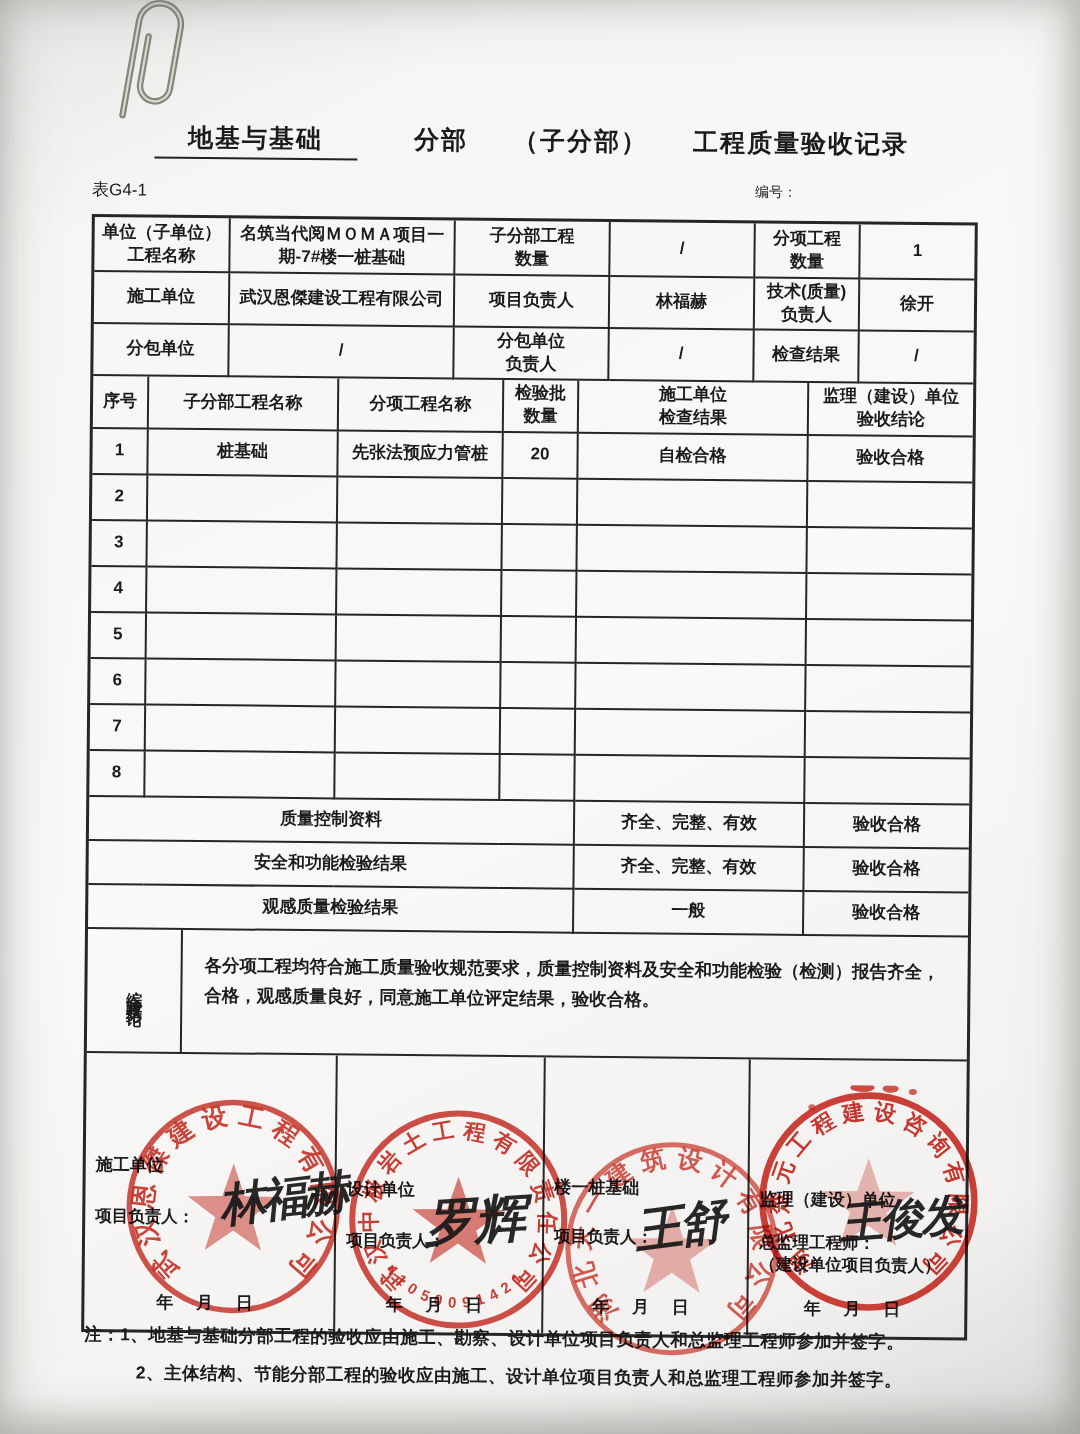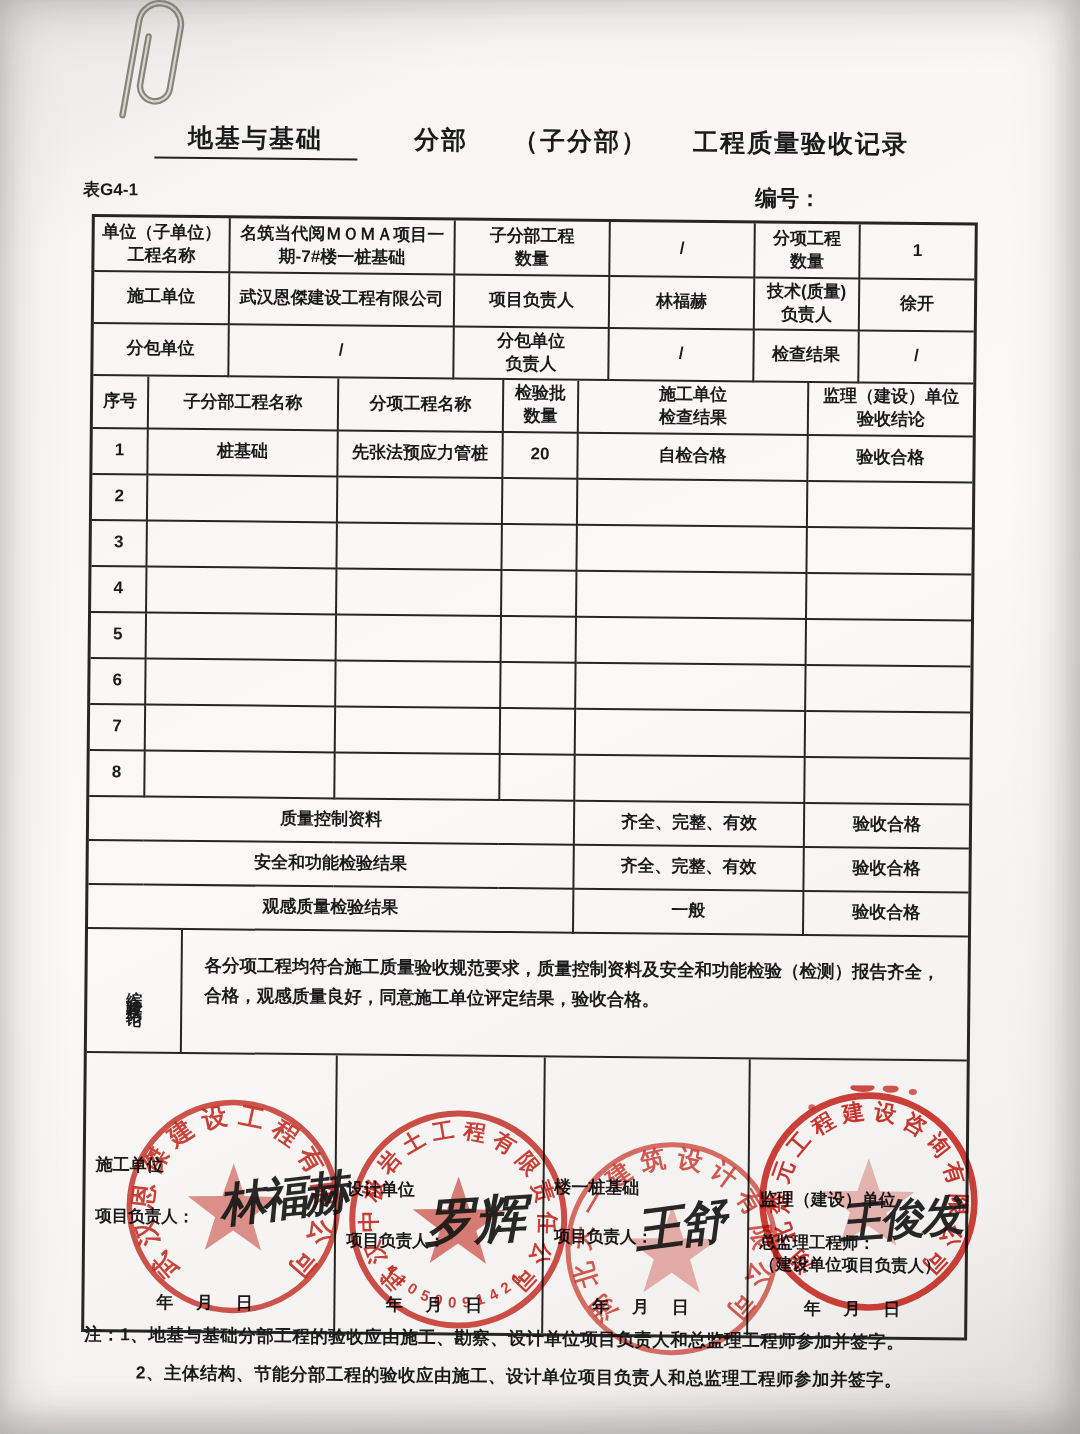--- a/index.html
+++ b/index.html
@@ -10,22 +10,22 @@
     color:#1b1b1b;position:relative;
   }
   .vignette{position:absolute;inset:0;pointer-events:none;z-index:50;
     box-shadow:inset 0 0 60px rgba(120,118,115,.35), inset -14px 0 28px rgba(150,148,145,.22), inset 0 -18px 30px rgba(130,128,125,.28);}
   .sheet{position:absolute;inset:0;transform:rotate(.55deg);transform-origin:90px 200px;}
 
   
   .title-row{position:absolute;top:120px;left:0;width:1080px;text-align:center;font-size:25px;font-weight:700;letter-spacing:2px;white-space:nowrap;}
   .title-row .seg{margin:0 18px;}
   .t-blank{border-bottom:2.5px solid #222;padding:0 34px 6px 34px;margin-right:30px;}
-  .form-code{position:absolute;top:178px;left:83px;font-size:17px;font-weight:700;}
-  .number-label{position:absolute;top:177px;left:755px;font-size:22px;font-weight:700;}
+  .form-code{position:absolute;top:178px;left:92px;font-size:17px;font-weight:400;}
+  .number-label{position:absolute;top:177px;left:755px;font-size:14px;font-weight:400;}
 
   
   .grid{position:absolute;left:92px;top:214px;width:886px;border:3px solid #262626;box-sizing:border-box;background:transparent;}
   table{border-collapse:collapse;table-layout:fixed;width:100%;}
   td{border-right:2px solid #262626;border-bottom:2px solid #262626;text-align:center;vertical-align:middle;
      font-size:17px;font-weight:700;padding:2px 4px;white-space:pre-line;line-height:1.35;overflow:hidden;}
   td:last-child{border-right:none;}
   tr.h54{height:54px;} tr.h52{height:52px;} tr.h46{height:46px;} tr.h44{height:44px;}
 
   

